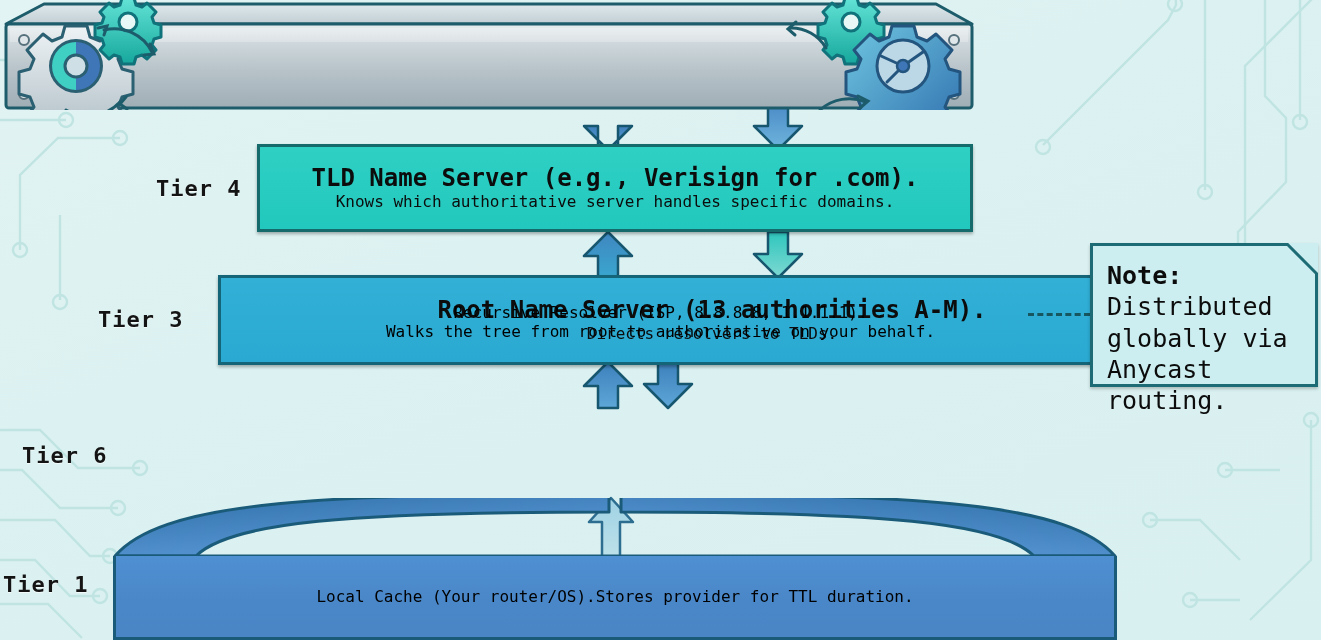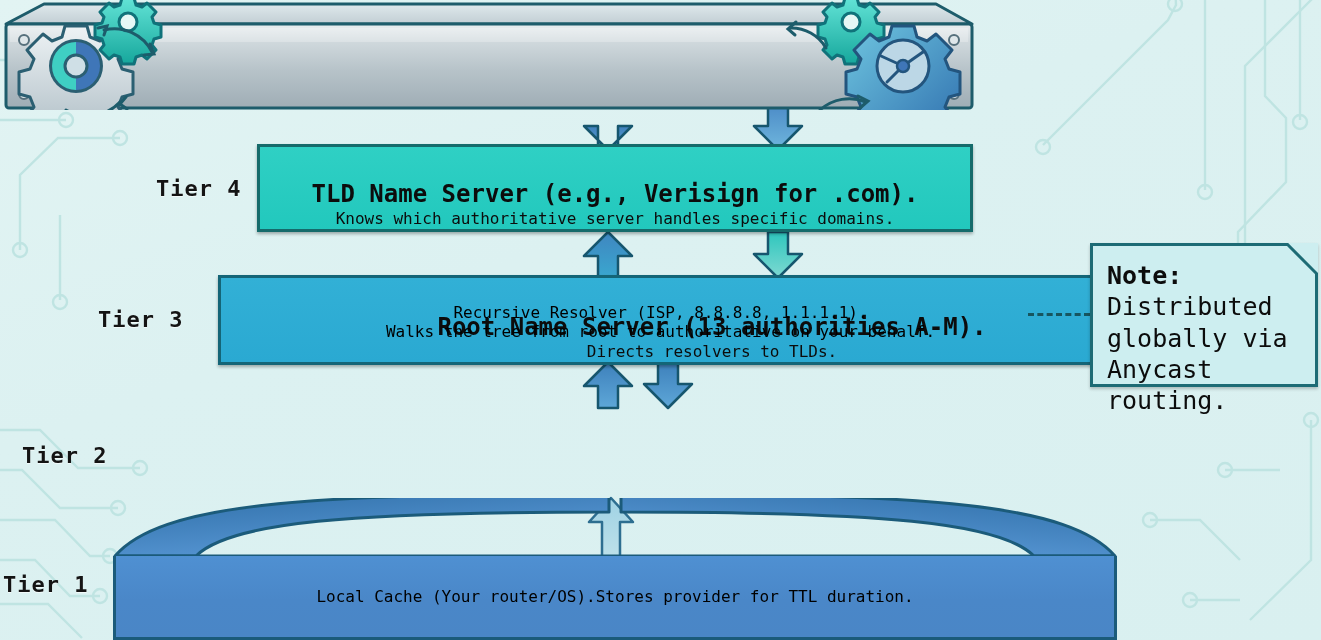--- a/index.html
+++ b/index.html
@@ -22,21 +22,21 @@
     color:#141414;
     letter-spacing:1px;
     white-space:nowrap;
     text-shadow:0 1px 0 rgba(255,255,255,.6);
   }
 
   .node{
     position:absolute;
     box-sizing:border-box;
     display:flex;flex-direction:column;
-    align-items:center;justify-content:flex-end;
+    align-items:center;justify-content:center;
     text-align:center;
     color:#0c0c0c;
     border:3px solid #1d5c6b;
     box-shadow:0 2px 3px rgba(0,0,0,.30);
   }
   .node .t1{
     font-family:"DejaVu Sans Mono",monospace;
     font-weight:bold;font-size:24px;line-height:1.2;
     white-space:nowrap;
   }
@@ -191,21 +191,21 @@
     </g>
 
     <g>
       <path d="M611 498 L589 522 L602 522 L602 562 L620 562 L620 522 L633 522 Z" fill="url(#gUp1)" stroke="#2d6e90" stroke-width="2.5" stroke-linejoin="round"></path>
     </g>
   </svg>
 
   <div class="tier-label" style="left:219px;top:42px;">Tier 5</div>
   <div class="tier-label" style="left:156px;top:176px;">Tier 4</div>
   <div class="tier-label" style="left:98px;top:307px;">Tier 3</div>
-  <div class="tier-label" style="left:22px;top:443px;">Tier 2</div>
+  <div class="tier-label" style="left:22px;top:443px;">Tier 6</div>
   <div class="tier-label" style="left:3px;top:572px;">Tier 1</div>
 
   <div id="node-t5" class="node" style="left:322px;top:4px;width:578px;height:96px;">
     <div class="t1">Authoritative Name Server</div>
     <div class="t1">(Hosting provider).</div>
     <div class="t2">The final authority holding actual records.</div>
   </div>
 
   <div id="node-t4" class="node" style="left:257px;top:144px;width:716px;height:88px;">
     <div class="t1">TLD Name Server (e.g., Verisign for .com).</div>

